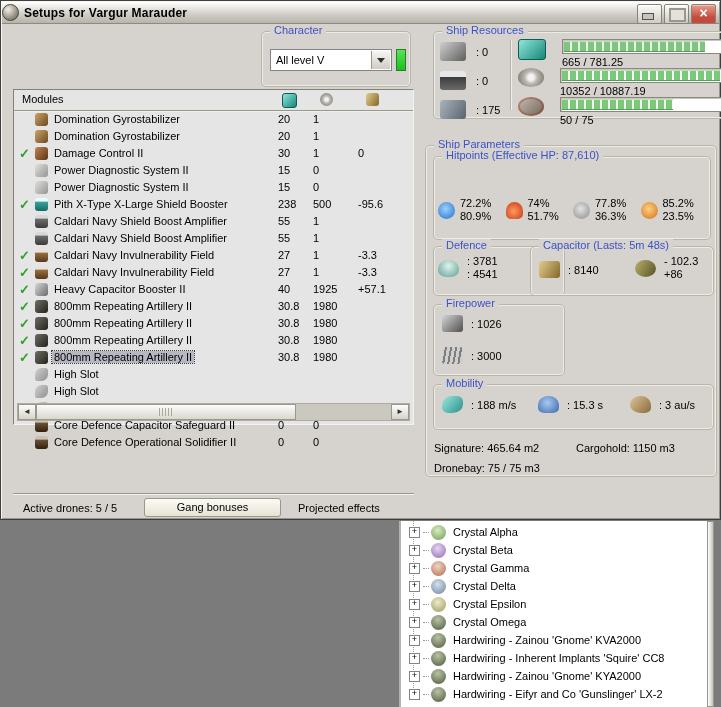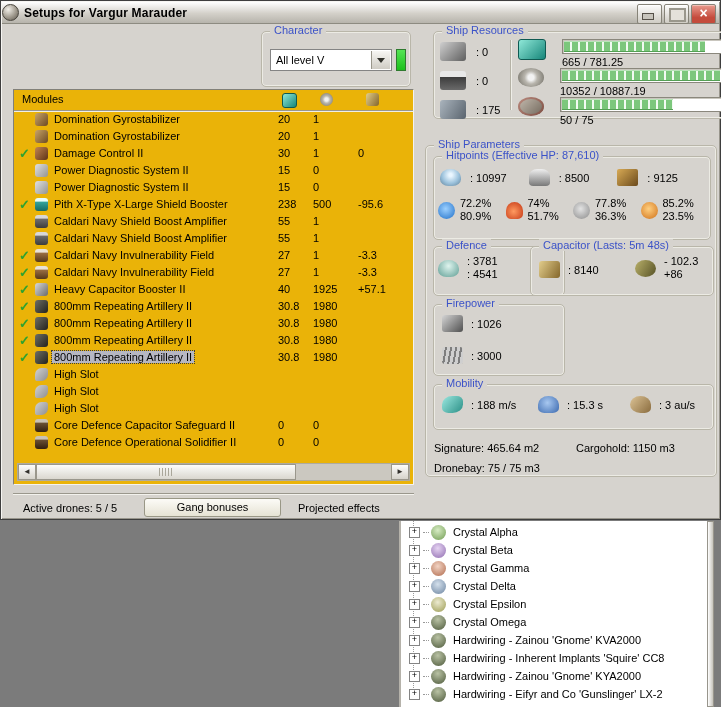--- a/index.html
+++ b/index.html
@@ -94,21 +94,21 @@
   .res-slot{position:absolute;left:6px;display:flex;align-items:center;gap:10px}
   .res-divider{position:absolute;left:76px;top:8px;bottom:8px;border-left:1px solid #b5b2a6;border-right:1px solid #efeee8}
   .res-bar-row{position:absolute;left:84px;display:flex;gap:16px}
   .bar{width:166px;height:13px;background:#fff;border:1px solid #8a877c;box-shadow:inset 1px 1px 0 #c9c6be;position:relative}
   .bar-fill{position:absolute;left:1px;top:1px;bottom:1px;
             background:repeating-linear-gradient(90deg,#7cc77c 0 6px,#f2faf2 6px 8px);
             box-shadow:inset 0 1px 0 #b8e4b8, inset 0 -1px 0 #55a055}
   .bar-text{margin-top:2px}
 
   
-  .modlist{position:absolute;left:12px;top:88px;width:401px;height:396px;background:#eab308;box-sizing:border-box;
+  .modlist{position:absolute;left:12px;top:88px;width:401px;height:336px;background:#e5e5e5;box-sizing:border-box;
            border:1px solid;border-color:#828078 #f4f3ef #f4f3ef #828078}
   .mod-header{position:relative;height:20px;border-bottom:1px solid #9a978c;box-shadow:0 1px 0 #efeee8}
   .mod-title{position:absolute;left:8px;top:3px}
   .hsep{position:absolute;top:3px;height:14px;border-left:1px solid #b1ae a2}
   .mod-hicon{position:absolute;top:3px;width:13px;height:13px}
   .mrows{position:absolute;left:0;top:21px;right:0}
   .mrow{position:relative;height:17px}
   .mcheck{position:absolute;left:5px;top:1px;width:13px;height:15px}
   .mcheck.on::before{content:"✓";color:#2fa22f;font-weight:bold;font-size:13px;line-height:15px}
   .mrow .ic{position:absolute;left:21px;top:2px;width:13px;height:13px}
@@ -443,34 +443,20 @@
   <div class="footer-line"></div>
   <span class="abs" style="left:22px;top:501px">Active drones: 5 / 5</span>
   <div class="gang-btn">Gang bonuses</div>
   <span class="abs" style="left:297px;top:501px">Projected effects</span>
 
   <div class="gb" style="left:424px;top:144px;width:292px;height:332px">
     <span class="gb-label">Ship Parameters</span>
 
     <div class="gb" style="left:7px;top:10px;width:278px;height:84px;position:absolute">
       <span class="gb-label">Hitpoints (Effective HP: 87,610)</span>
-      <div class="hp-row1">
-        <div class="hp-cell">
-            <span class="ic med shieldhp"></span>
-            <span>: 10997</span>
-          </div>
-        <div class="hp-cell">
-            <span class="ic med armorhp"></span>
-            <span>: 8500</span>
-          </div>
-        <div class="hp-cell">
-            <span class="ic med structhp"></span>
-            <span>: 9125</span>
-          </div>
-      </div>
       <div class="hp-row2">
 
           <div class="resist">
             <span class="ic em"></span>
             <span class="stack">
               <div>72.2%</div>
               <div>80.9%</div>
             </span>
           </div>
 

